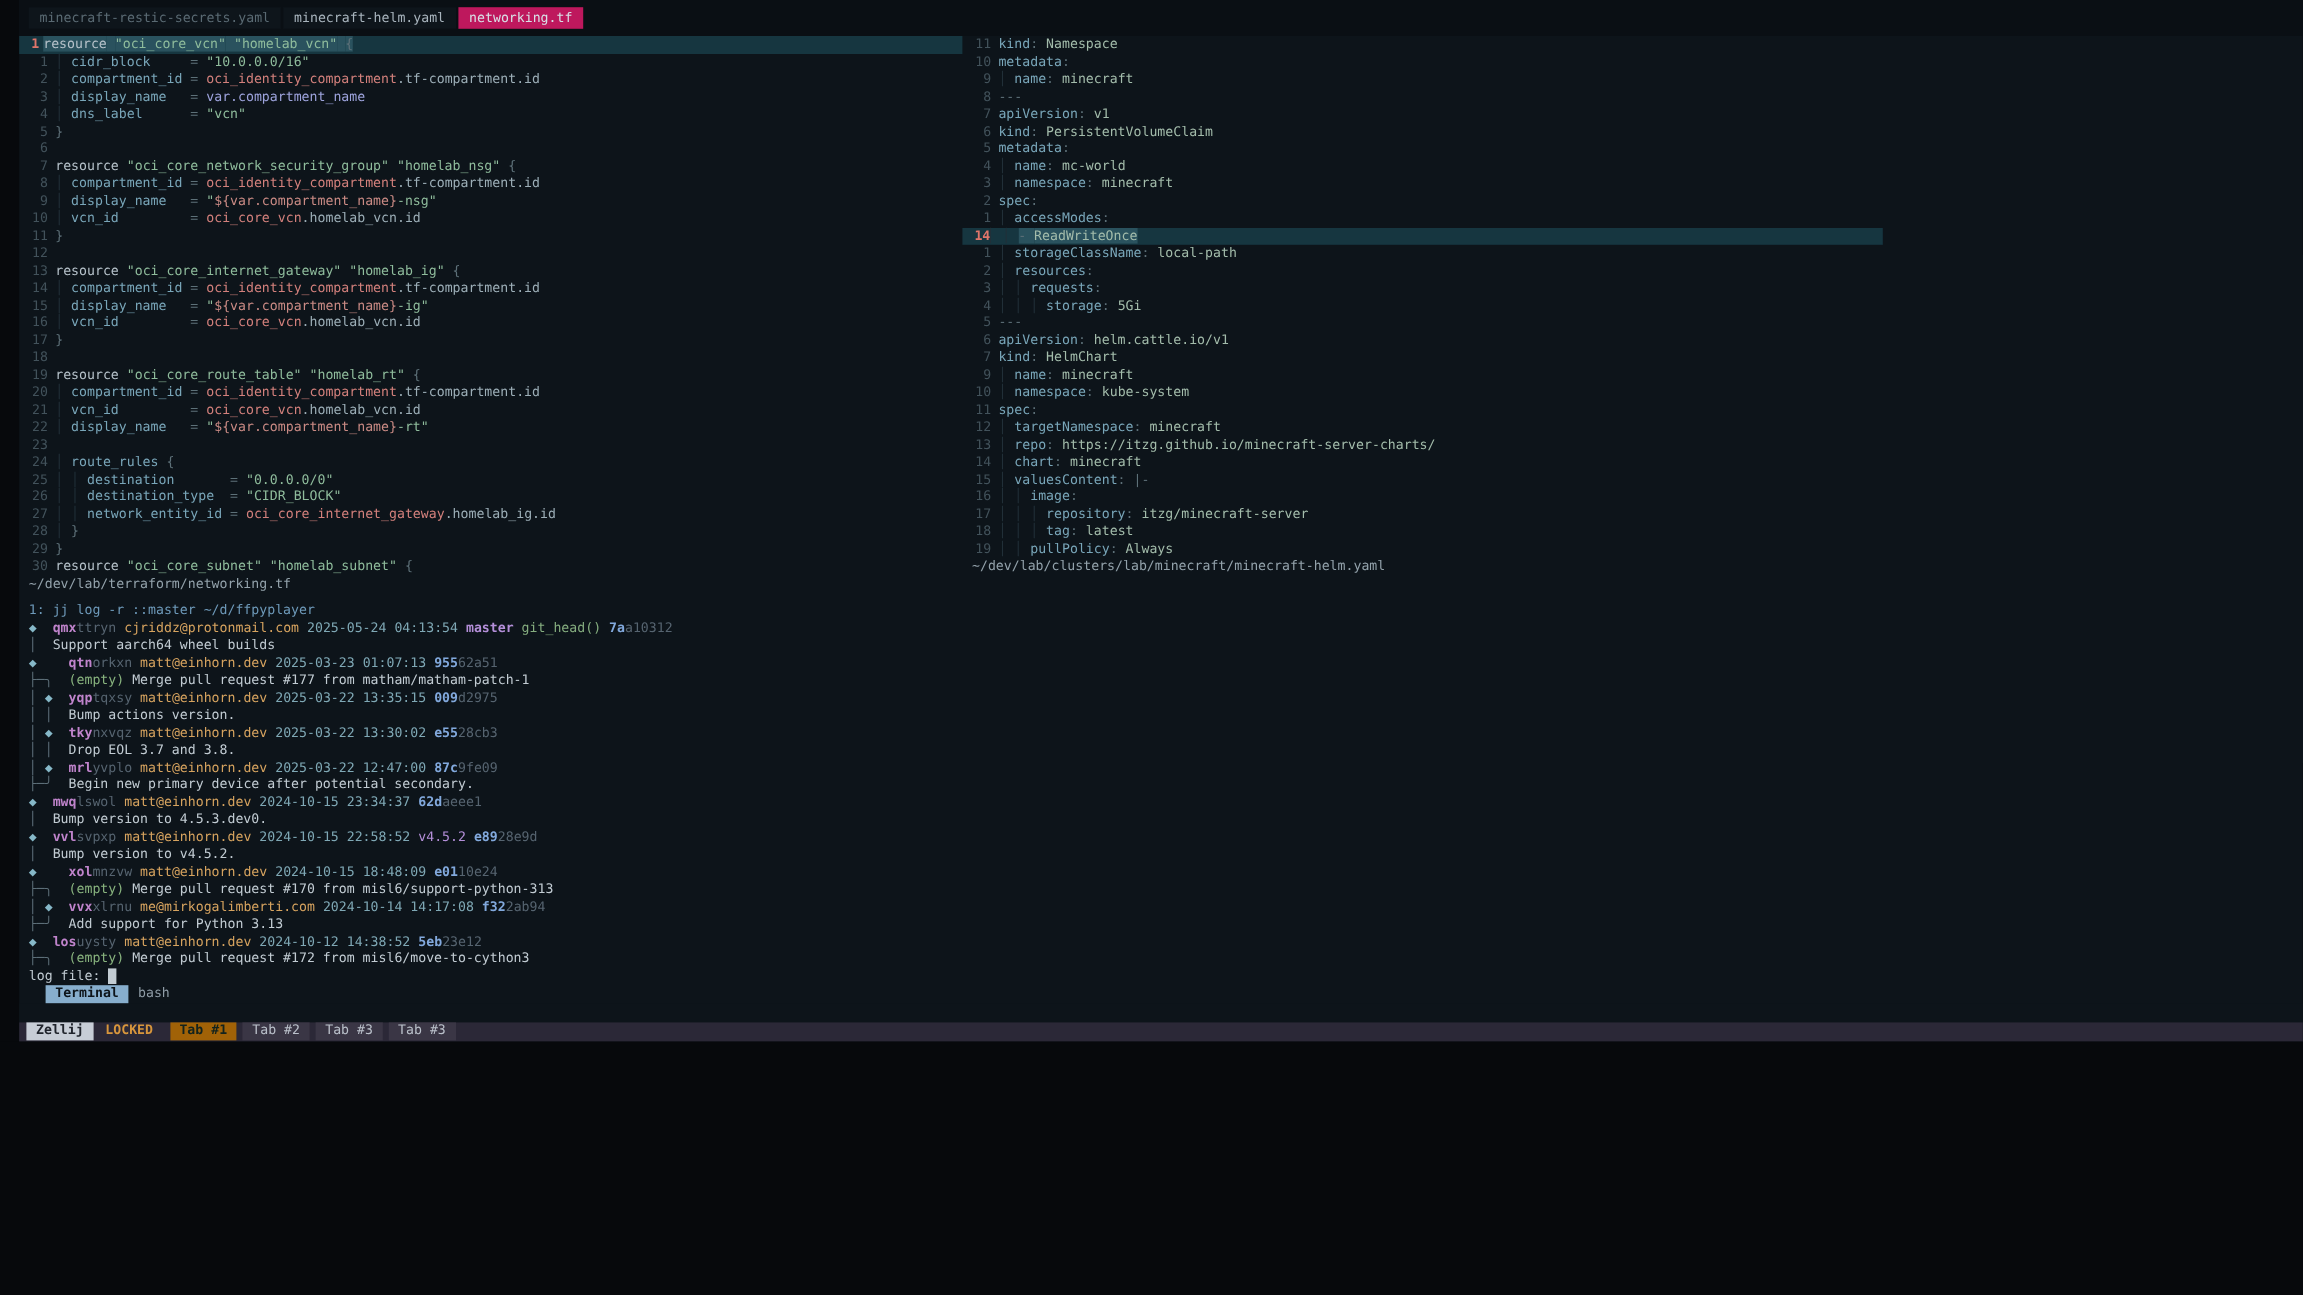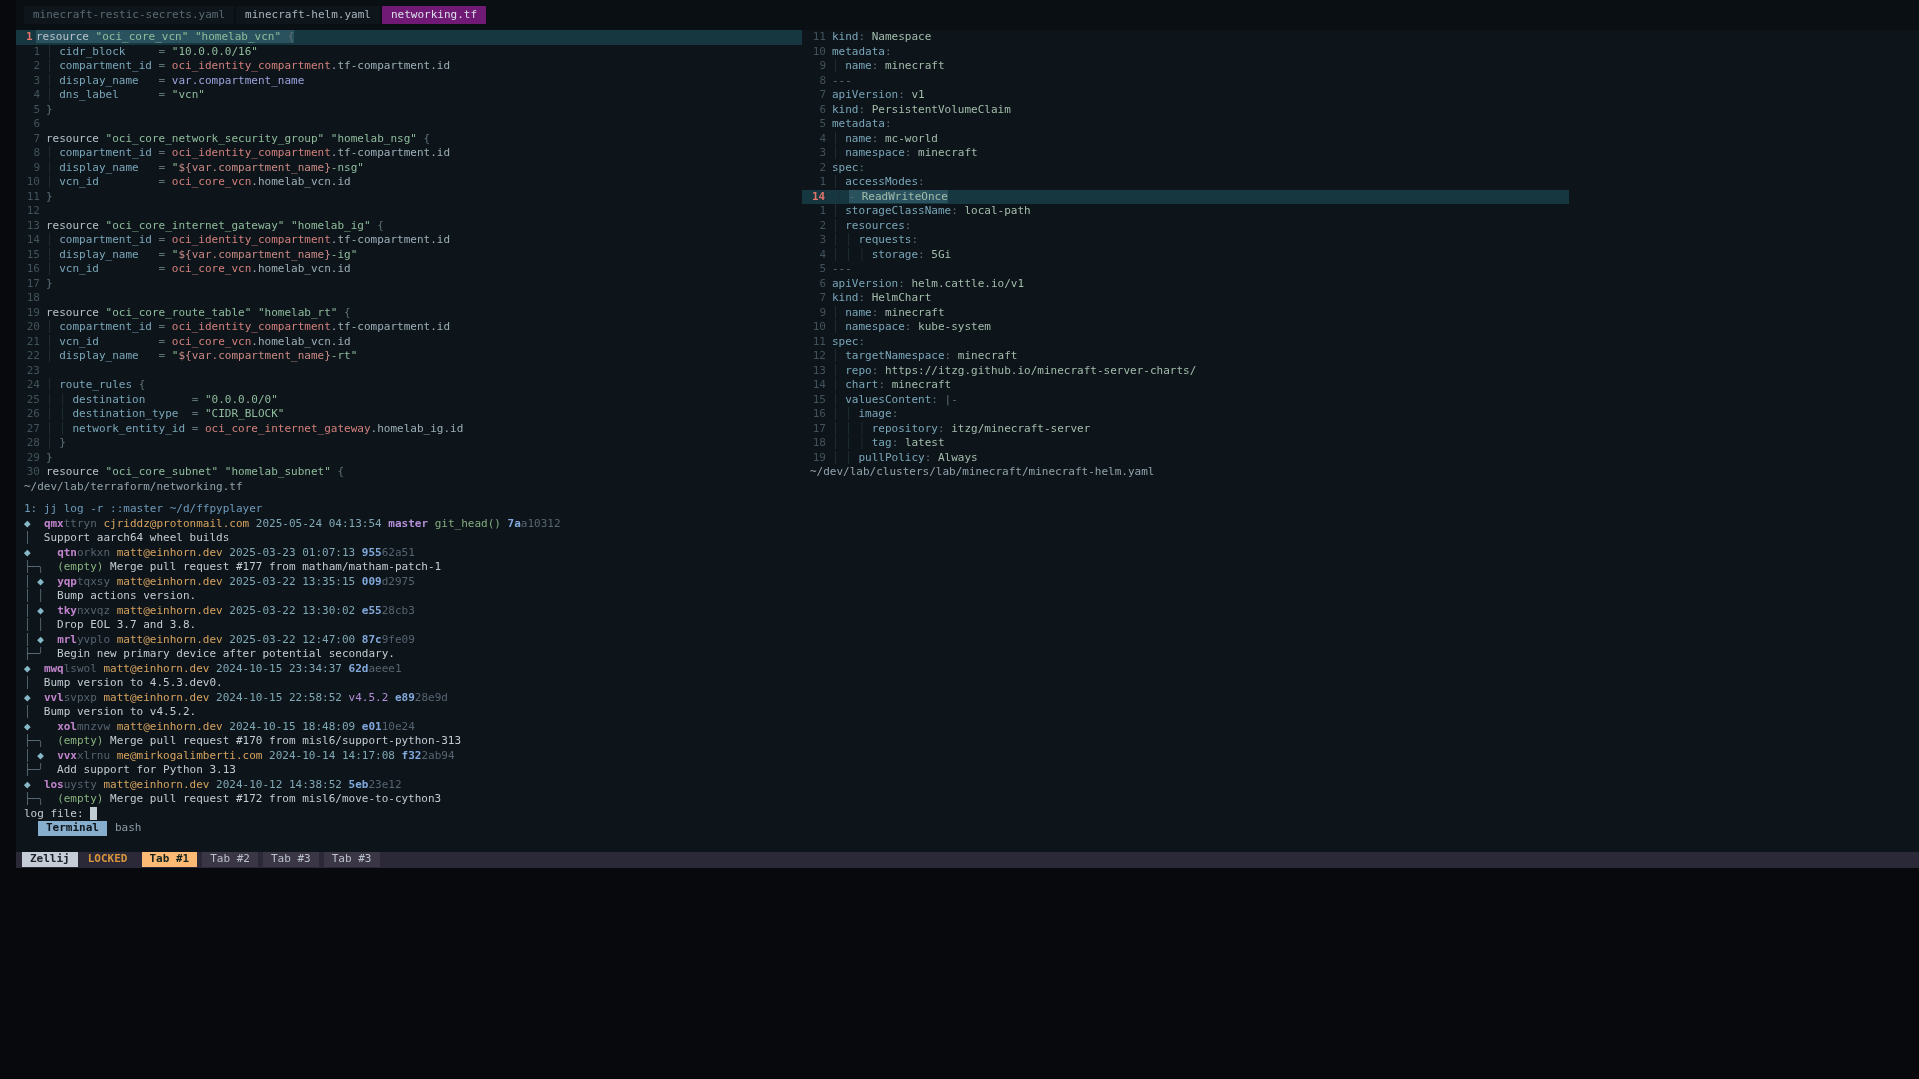--- a/index.html
+++ b/index.html
@@ -6,21 +6,21 @@
   html,body{width:1919px;height:1079px;overflow:hidden}
   body{background:#07090c;font-family:"DejaVu Sans Mono",monospace;font-size:11px;line-height:14.5px;color:#c2ccd3;}
   .screen{position:relative;width:1919px;height:1079px;background:#07090c}
   .term-window{position:absolute;top:0;left:16px;width:1919px;height:868px;background:#0d141a}
 
   
   .bufferline{height:30px;background:#0a0f14;display:flex;align-items:center;padding-left:8px;gap:2px}
   .tab{padding:2px 9px;white-space:pre;background:#0e151b}
   .tab.dim{color:#5a6a73}
   .tab.normal{color:#a8b4bd}
-  .tab.active{background:#701a75;color:#d8e0e7}
+  .tab.active{background:#be185d;color:#d8e0e7}
 
   
   .editors{display:flex}
   .pane-left{width:786px}
   .pane-right{flex:1}
   .line{height:14.5px;white-space:pre}
   .line.cl{background:#163640}
   .pane-right .line.cl{width:767px}
   .lnum{display:inline-block;width:30px;padding-right:6px;text-align:right;color:#42525b}
   .lnum.cur{width:20px;padding-left:10px;padding-right:6px;text-align:left;color:#e0756a;font-weight:bold}
@@ -63,21 +63,21 @@
   .mode-chip{background:#87aecd;color:#0d141a;padding:0 8px;font-weight:bold}
   .shell-name{color:#8f9ca6}
 
   
   .bar-spacer{height:16px;background:#0d141a}
   .zellij-bar{height:16px;background:#2b2837;display:flex;align-items:flex-start;padding-left:6px}
   .session-chip{background:#c7cdd6;color:#20242c;font-weight:bold;padding:0 8px}
   .zmode{color:#d8963c;font-weight:bold;margin-left:10px}
   .ztabs{display:flex;gap:5px;margin-left:14px}
   .ztab{background:#3a3645;color:#bac0ca;padding:0 8px;white-space:pre}
-  .ztab.active{background:#fdba74;color:#13231d;font-weight:bold}
+  .ztab.active{background:#a16207;color:#13231d;font-weight:bold}
 
   .desktop{position:absolute;top:868px;left:0;width:1919px;height:211px;background:#07090c}
 </style>
 </head>
 <body>
 
 <div class="screen">
   <div class="term-window">
 
     <div class="bufferline">

